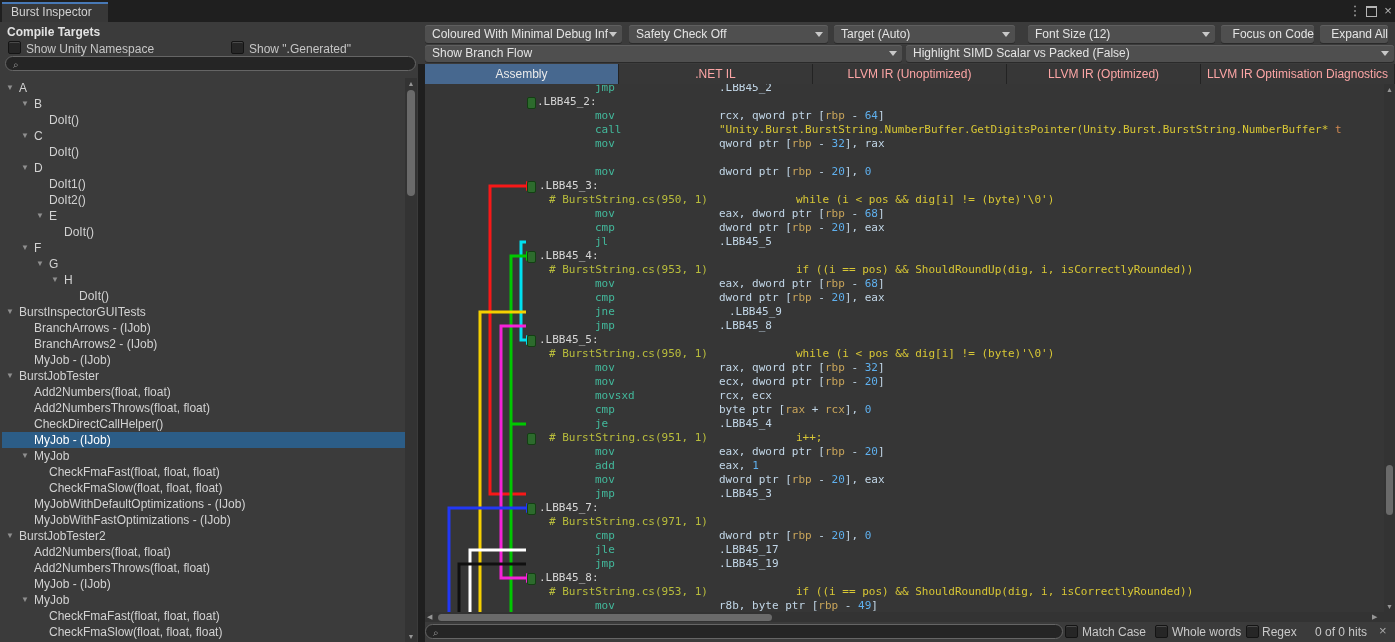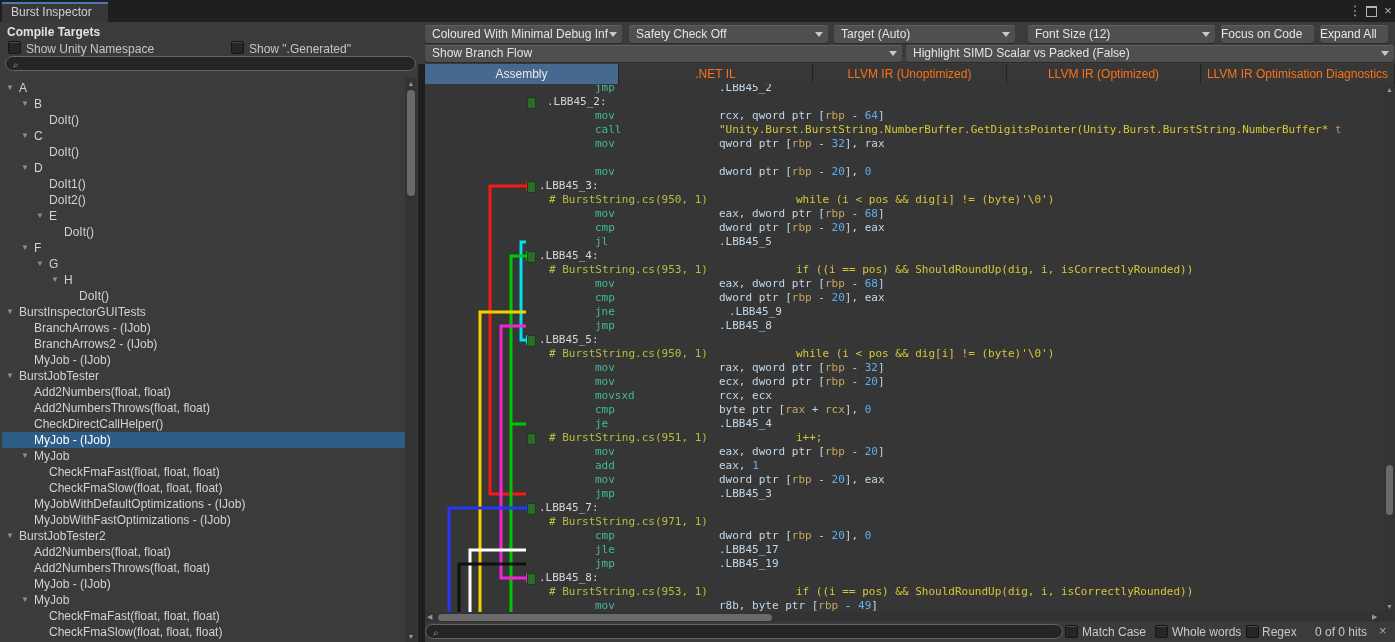--- a/index.html
+++ b/index.html
@@ -29,24 +29,24 @@
   .sb-thumb{position:absolute;background:#6a6a6a;border-radius:4px;}
   .sb-arr{position:absolute;color:#969696;font-size:7px;width:100%;text-align:center;}
   
   #toolbar{left:418px;top:22px;width:977px;height:42px;background:#3b3b3b;}
   .dd,.btn{position:absolute;height:18px;background:#4f4f4f;border-radius:3px;
            color:#e4e4e4;line-height:18px;overflow:hidden;white-space:nowrap;
            box-shadow:inset 0 1px 0 #5f5f5f,0 1px 0 #2a2a2a;}
   .dd .dd-label{padding-left:7px;display:block;margin-right:14px;overflow:hidden;}
   .dd .dd-arrow{position:absolute;right:5px;top:7px;width:0;height:0;
                 border-left:4px solid transparent;border-right:4px solid transparent;border-top:5px solid #c8c8c8;}
-  .btn{text-align:left;}
+  .btn{text-align:right;}
   
   #tabbar{left:425px;top:64px;width:970px;height:20px;display:flex;}
-  .tab{flex:1;background:#373737;border-right:1px solid #232323;color:#f97316;
+  .tab{flex:1;background:#373737;border-right:1px solid #232323;color:#fca5a5;
        text-align:center;line-height:20px;overflow:hidden;white-space:nowrap;}
   .tab.selected{background:#47688f;color:#eaeaea;}
   
   #code-panel{left:425px;top:84px;width:959px;height:528px;background:#363636;overflow:hidden;
               font-family:"DejaVu Sans Mono","Liberation Mono",monospace;font-size:11px;}
   .code-line{position:absolute;left:0;width:100%;height:14px;line-height:14px;white-space:pre;}
   .code-line .seg{position:absolute;top:0;}
   .blockmark{position:absolute;left:102px;top:2px;width:7px;height:10px;background:#2d6b2d;
              border:1px solid #133f13;border-radius:2px;}
   .lb{color:#d6d6d6;} .mn{color:#43b99c;} .op{color:#c2d7e8;} .rm{color:#c9a55a;}
@@ -262,21 +262,21 @@
       <polyline points="86,340 101,340" fill="none" stroke="#00c800" stroke-width="3"></polyline>
       <polyline points="101,228 55,228 55,528" fill="none" stroke="#f5d000" stroke-width="3"></polyline>
       <polyline points="101,242 76,242 76,494 101,494" fill="none" stroke="#f522d8" stroke-width="3"></polyline>
       <polygon points="101,489 109,494 101,499" fill="#f522d8"></polygon>
       <polyline points="101,424 24,424 24,528" fill="none" stroke="#2238f5" stroke-width="3"></polyline>
       <polygon points="101,419 109,424 101,429" fill="#2238f5"></polygon>
       <polyline points="101,466 45,466 45,528" fill="none" stroke="#ffffff" stroke-width="3"></polyline>
       <polyline points="101,480 34,480 34,528" fill="none" stroke="#101010" stroke-width="3"></polyline>
     </svg>
 <div class="code-line" style="top: -3px;"><span class="seg" style="left: 170px;"><span class="mn">jmp</span></span><span class="seg" style="left: 294px;"><span class="op">.LBB45_2</span></span></div>
-    <div class="code-line" style="top: 11px;"><span class="blockmark"></span><span class="seg" style="left: 122px;"><span class="lb">.LBB45_2:</span></span></div>
+    <div class="code-line" style="top: 11px;"><span class="blockmark"></span><span class="seg" style="left: 112px;"><span class="lb">.LBB45_2:</span></span></div>
     <div class="code-line" style="top: 25px;"><span class="seg" style="left: 170px;"><span class="mn">mov</span></span><span class="seg" style="left: 294px;"><span class="op">rcx, qword ptr [</span><span class="rm">rbp</span><span class="op"> - </span><span class="nm">64</span><span class="op">]</span></span></div>
     <div class="code-line" style="top: 39px;"><span class="seg" style="left: 170px;"><span class="mn">call</span></span><span class="seg" style="left: 294px;"><span class="st">"Unity.Burst.BurstString.NumberBuffer.GetDigitsPointer(Unity.Burst.BurstString.NumberBuffer* </span><span class="onum">t</span></span></div>
     <div class="code-line" style="top: 53px;"><span class="seg" style="left: 170px;"><span class="mn">mov</span></span><span class="seg" style="left: 294px;"><span class="op">qword ptr [</span><span class="rm">rbp</span><span class="op"> - </span><span class="nm">32</span><span class="op">], rax</span></span></div>
     <div class="code-line" style="top: 81px;"><span class="seg" style="left: 170px;"><span class="mn">mov</span></span><span class="seg" style="left: 294px;"><span class="op">dword ptr [</span><span class="rm">rbp</span><span class="op"> - </span><span class="nm">20</span><span class="op">], </span><span class="nm">0</span></span></div>
     <div class="code-line" style="top: 95px;"><span class="blockmark"></span><span class="seg" style="left: 114px;"><span class="lb">.LBB45_3:</span></span></div>
     <div class="code-line" style="top: 109px;"><span class="seg" style="left: 124px;"><span class="cm"># BurstString.cs(950, 1)</span></span><span class="seg" style="left: 371px;"><span class="sr">while (i &lt; pos &amp;&amp; dig[i] != (byte)'\0')</span></span></div>
     <div class="code-line" style="top: 123px;"><span class="seg" style="left: 170px;"><span class="mn">mov</span></span><span class="seg" style="left: 294px;"><span class="op">eax, dword ptr [</span><span class="rm">rbp</span><span class="op"> - </span><span class="nm">68</span><span class="op">]</span></span></div>
     <div class="code-line" style="top: 137px;"><span class="seg" style="left: 170px;"><span class="mn">cmp</span></span><span class="seg" style="left: 294px;"><span class="op">dword ptr [</span><span class="rm">rbp</span><span class="op"> - </span><span class="nm">20</span><span class="op">], eax</span></span></div>
     <div class="code-line" style="top: 151px;"><span class="seg" style="left: 170px;"><span class="mn">jl</span></span><span class="seg" style="left: 294px;"><span class="op">.LBB45_5</span></span></div>
     <div class="code-line" style="top: 165px;"><span class="blockmark"></span><span class="seg" style="left: 114px;"><span class="lb">.LBB45_4:</span></span></div>

